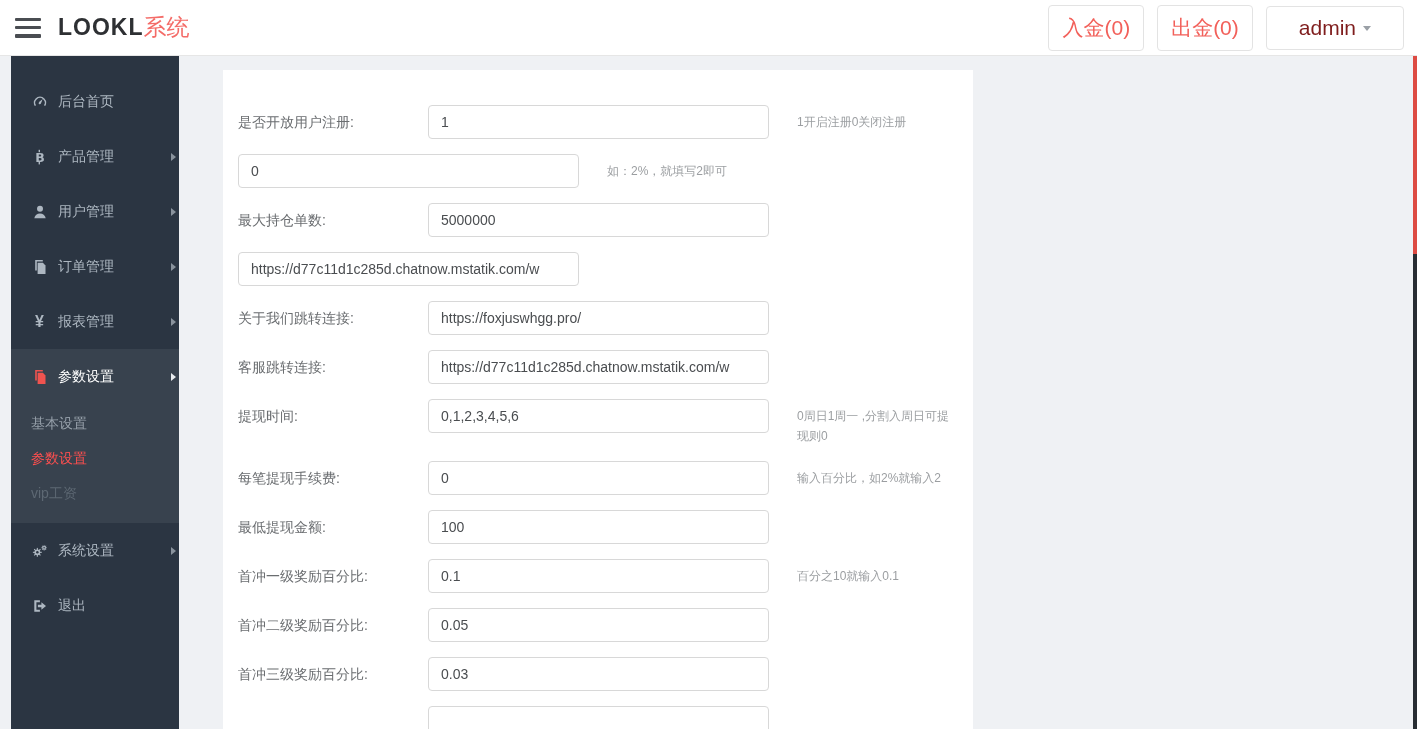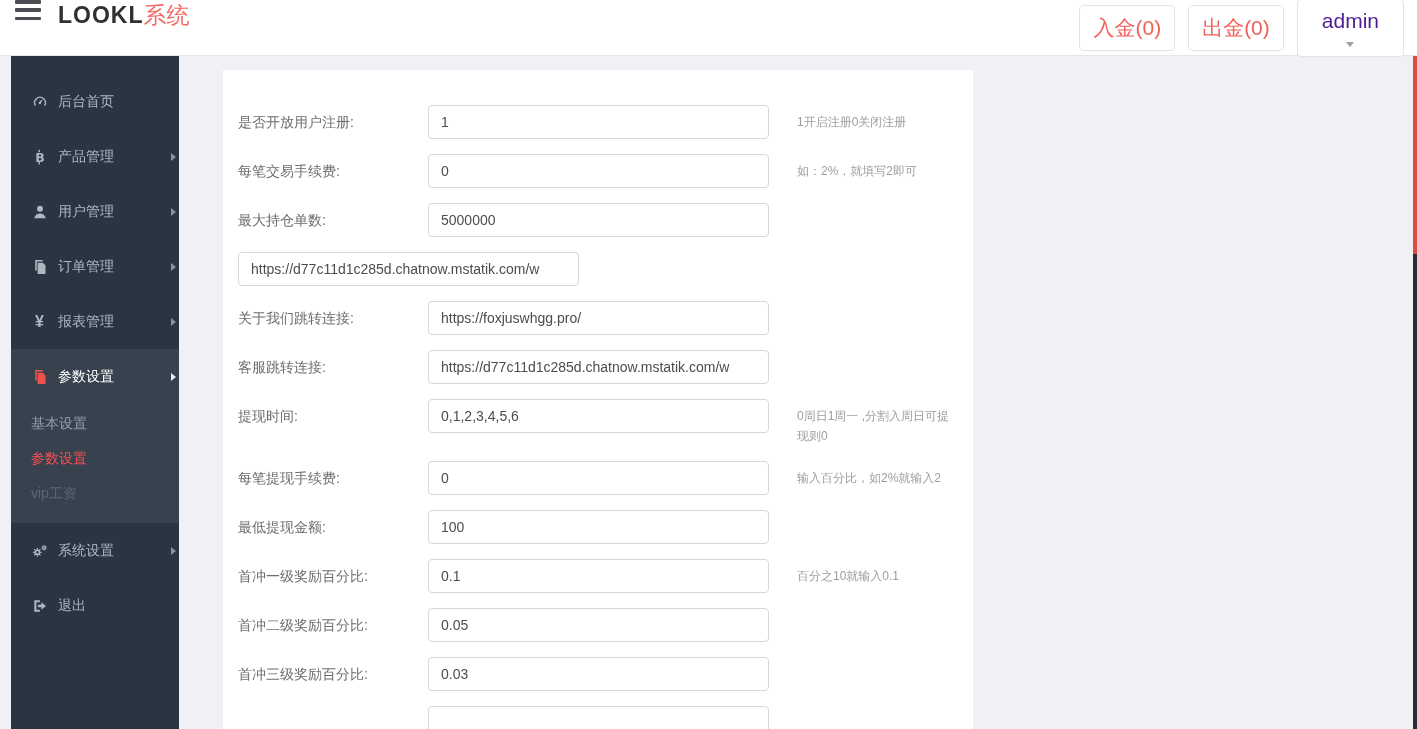--- a/index.html
+++ b/index.html
@@ -3,32 +3,32 @@
 <meta charset="utf-8">
 <style>
   * { margin:0; padding:0; box-sizing:border-box; }
   html,body { width:1417px; height:729px; overflow:hidden; }
   body { font-family:"Liberation Sans","DejaVu Sans",sans-serif; background:#eff1f4; }
   .app { position:relative; width:1417px; height:729px; overflow:hidden; }
 
   
   .navbar { position:absolute; top:0; left:0; width:1417px; height:56px;
             background:#ffffff; border-bottom:1px solid #e6e6e6; z-index:10;
-            display:flex; }
+            display:flex; align-items:center; }
   .hamburger { width:26px; height:20px; margin-left:15px; display:flex; flex-direction:column;
                justify-content:space-between; cursor:pointer; }
   .hamburger span { display:block; height:3.5px; background:#4a4d52; border-radius:1px; }
   .brand { margin-left:17px; font-size:23px; font-weight:700; letter-spacing:1px; color:#2e3033; }
   .brand .suffix { color:#f46c68; font-weight:400; letter-spacing:0; }
   .nav-right { margin-left:auto; display:flex; align-items:center; gap:13px; margin-right:13px; }
   .nav-btn { background:#fff; border:1px solid #e3e3e3; border-radius:4px;
              padding:8px 13px; font-size:21px; cursor:pointer;
              font-family:inherit; display:flex; align-items:center; gap:7px; }
   .nav-btn.red { color:#f2605a; }
-  .nav-btn.gray { color:#4c1d95; padding:9px 24px;flex-direction:column; }
+  .nav-btn.gray { color:#7f1d1d; padding:9px 32px; }
   .caret-down { width:0; height:0; border-left:4px solid transparent;
                 border-right:4px solid transparent; border-top:5px solid #9aa0a6; margin-top:2px; }
 
   
   .sidebar { position:absolute; top:56px; left:11px; bottom:0; width:179px; background:#2b3542; }
   .menu { list-style:none; padding-top:18px; }
   .menu-link { display:flex; align-items:center; height:55px; padding:0 14px 0 19px;
                color:#adb7c1; font-size:14px; cursor:pointer; }
   .menu-link .mi { width:19px; height:16px; margin-right:9px; display:inline-flex;
                    align-items:center; justify-content:center; flex:none; }
@@ -220,21 +220,20 @@
   <main class="content">
     <div class="card">
 
       <div class="form-row">
         <div class="form-label">是否开放用户注册:</div>
         <input class="form-input" type="text" value="1" style="">
         <div class="form-hint">1开启注册0关闭注册</div>
       </div>
 
       <div class="form-row">
-        <div class="form-label">每笔交易手续费:</div>
         <input class="form-input" type="text" value="0" style="">
         <div class="form-hint">如：2%，就填写2即可</div>
       </div>
 
       <div class="form-row">
         <div class="form-label">最大持仓单数:</div>
         <input class="form-input" type="text" value="5000000" style="">
         <div class="form-hint"></div>
       </div>
 

